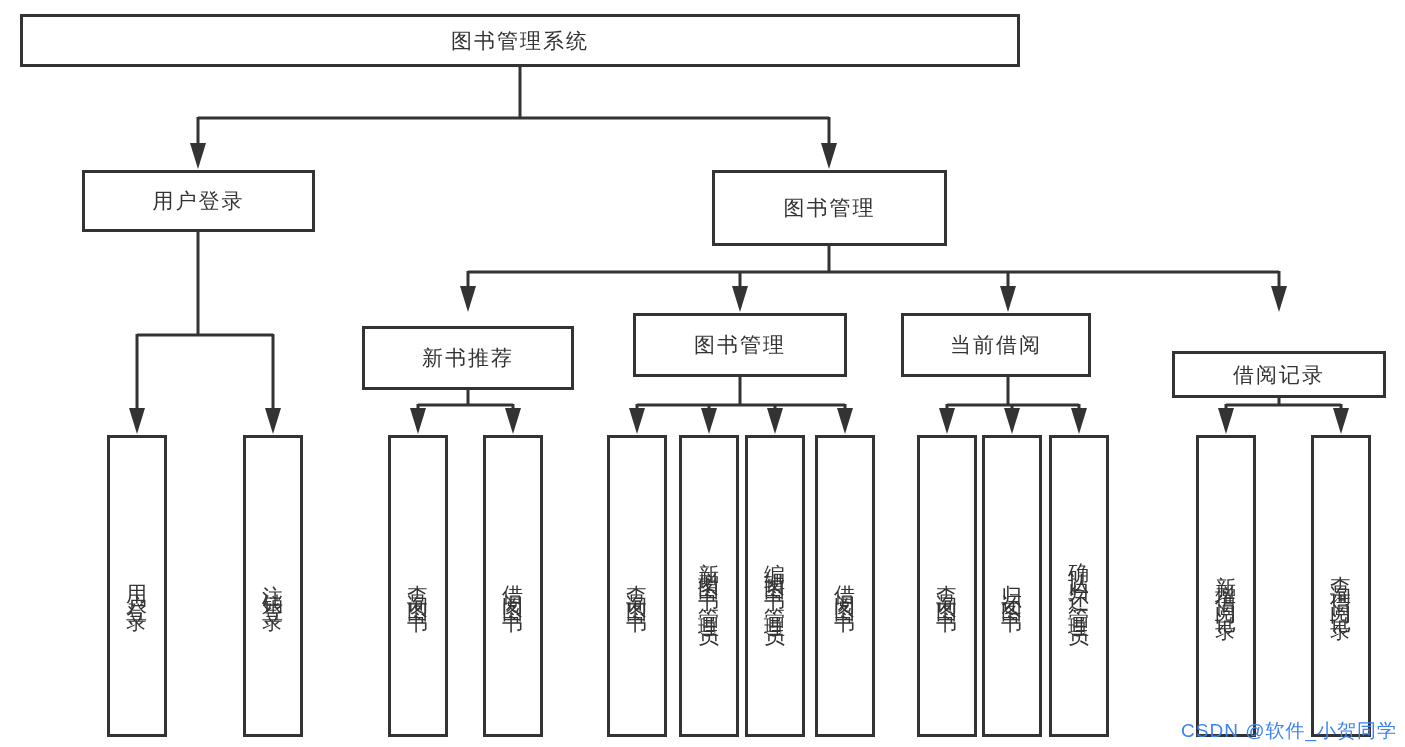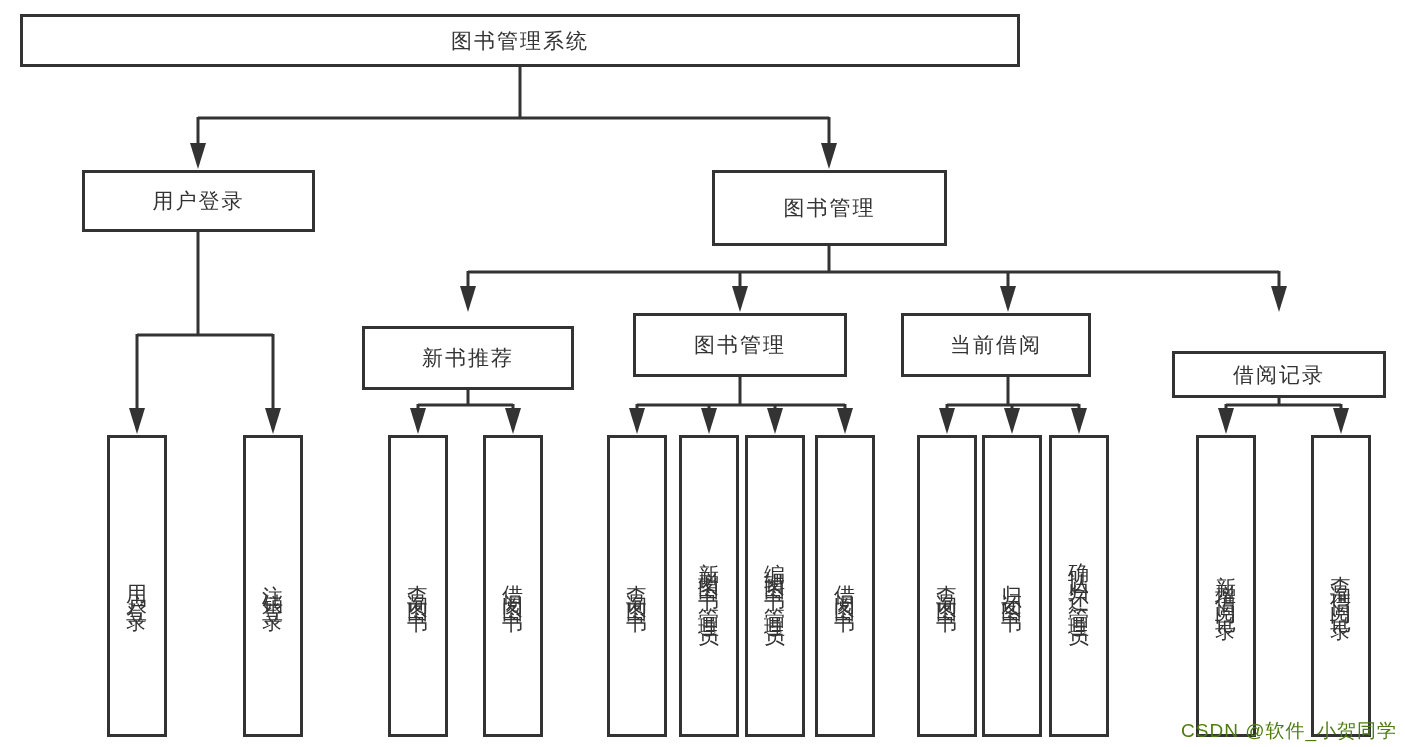--- a/index.html
+++ b/index.html
@@ -55,21 +55,21 @@
     font-size: 21px;
     letter-spacing: 9px;
     line-height: 1;
     white-space: nowrap;
   }
   #watermark {
     position: absolute;
     right: 8px;
     bottom: 3px;
     font-size: 19px;
-    color: #4d7c0f;
+    color: #3b82f6;
     letter-spacing: 1px;
     z-index: 3;
   }
 </style>
 </head>
 <body>
 
 <div id="stage">
 
   <svg id="wires" width="1405" height="747" viewBox="0 0 1405 747">

